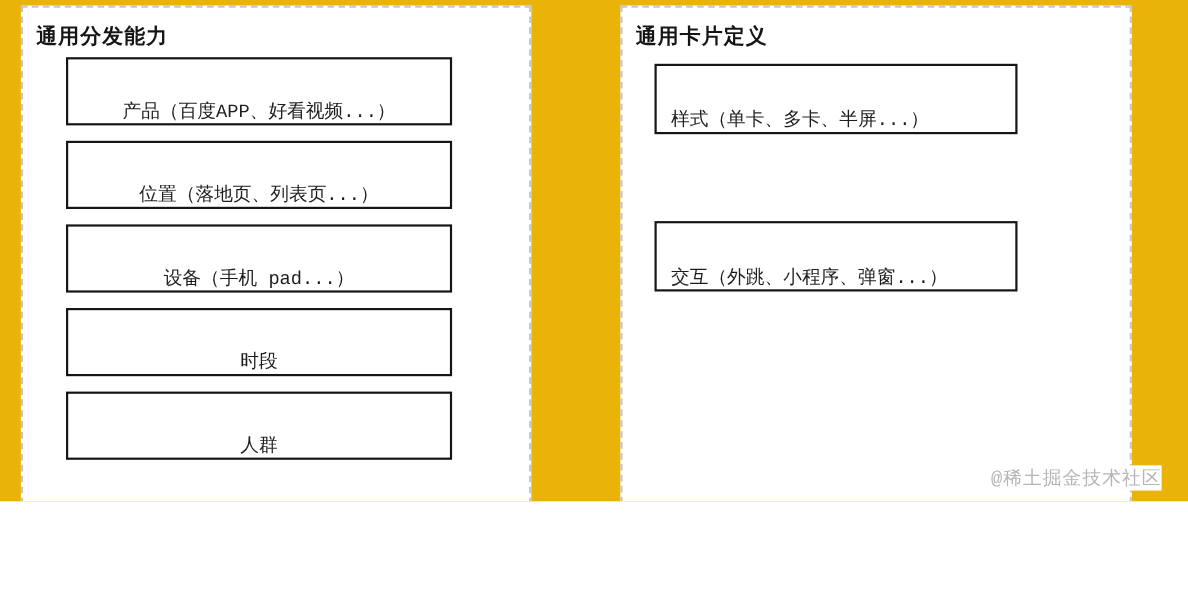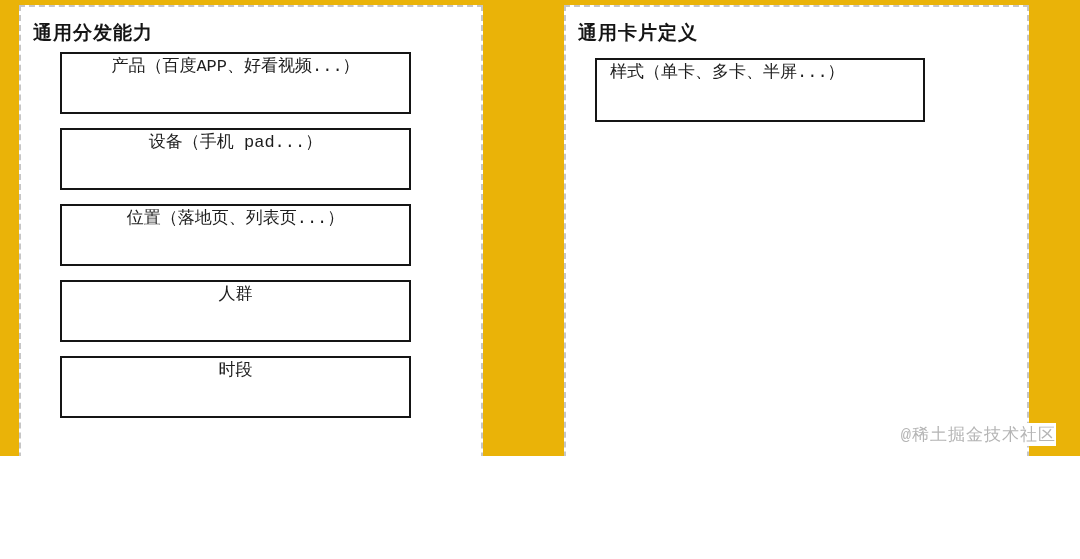--- a/index.html
+++ b/index.html
@@ -53,21 +53,21 @@
   .panel-right .box-stack {
     left: 29px;
     top: 51px;
     width: 330px;
   }
   .node-box {
     box-sizing: border-box;
     border: 2px solid #151515;
     background: #ffffff;
     display: flex;
-    align-items: flex-start;
+    align-items: flex-end;
     font-size: 17px;
     color: #1d1d1d;
   }
   .panel-left .node-box {
     height: 62px;
     margin-bottom: 14px;
     justify-content: center;
     text-align: center;
   }
   .panel-right .node-box {
@@ -93,38 +93,41 @@
 
 <div class="canvas">
 
   <div class="panel panel-left">
     <div class="panel-title">通用分发能力</div>
     <div class="box-stack">
       <div class="node-box">
         <span>产品（百度APP、好看视频...）</span>
       </div>
       <div class="node-box">
+        <span>位置（落地页、列表页...）</span>
+      </div>
+      <div class="node-box">
         <span>设备（手机 pad...）</span>
       </div>
       <div class="node-box">
-        <span>位置（落地页、列表页...）</span>
+        <span>时段</span>
       </div>
       <div class="node-box">
         <span>人群</span>
-      </div>
-      <div class="node-box">
-        <span>时段</span>
       </div>
     </div>
   </div>
 
   <div class="panel panel-right">
     <div class="panel-title">通用卡片定义</div>
     <div class="box-stack">
       <div class="node-box">
         <span>样式（单卡、多卡、半屏...）</span>
       </div>
+      <div class="node-box">
+        <span>交互（外跳、小程序、弹窗...）</span>
+      </div>
     </div>
   </div>
 
   <div class="watermark">@稀土掘金技术社区</div>
 
 </div>
 
 </body></html>

